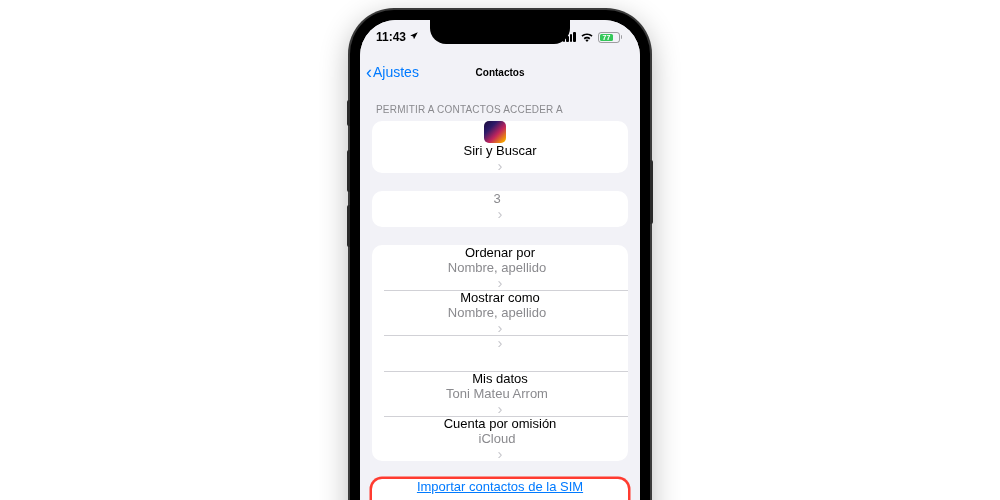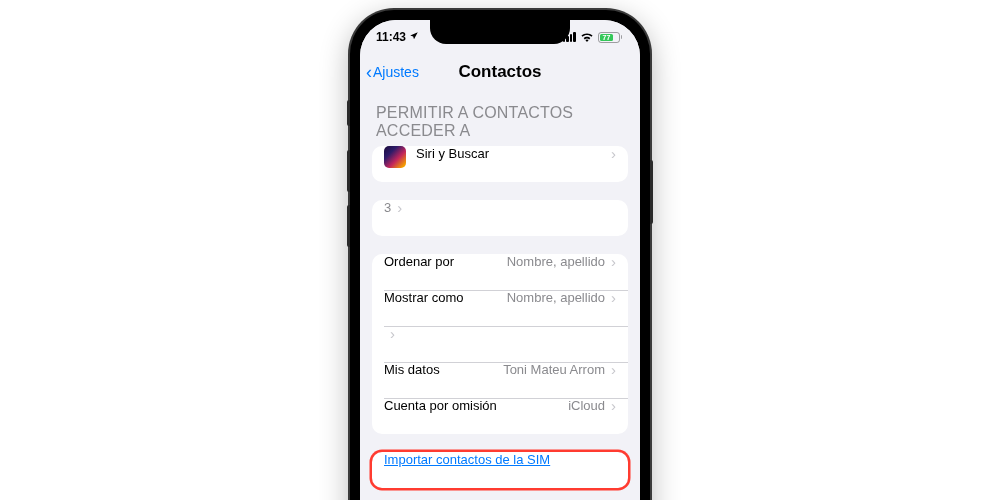--- a/index.html
+++ b/index.html
@@ -153,48 +153,50 @@
     .back-chevron {
       font-size: 18px;
       font-weight: 400;
       line-height: 1;
     }
     .nav-title {
       position: absolute;
       left: 0;
       right: 0;
       text-align: center;
-      font-size: 17px;
+      font-size: 10px;
       font-weight: 600;
       color: #000;
     }
     .content {
       padding: 0 0 0 0;
     }
     .section-header {
-      font-size: 16px;
+      font-size: 10px;
       color: #8a8a8e;
       padding: 14px 16px 6px 16px;
       letter-spacing: 0.2px;
     }
     .group {
       background: #fff;
       border-radius: 10px;
       margin: 0 12px 18px 12px;
       overflow: hidden;
     }
     .group.highlighted {
       box-shadow: 0 0 0 2.5px #ff3b30;
     }
     .row {
       display: flex;
+      align-items: center;
       min-height: 36px;
       padding: 0 12px;
       position: relative;
       font-size: 13px;
+      flex-direction: column;
     }
     .row + .row::before {
       content: "";
       position: absolute;
       top: 0;
       left: 12px;
       right: 0;
       height: 0.5px;
       background: #d1d1d6;
     }

